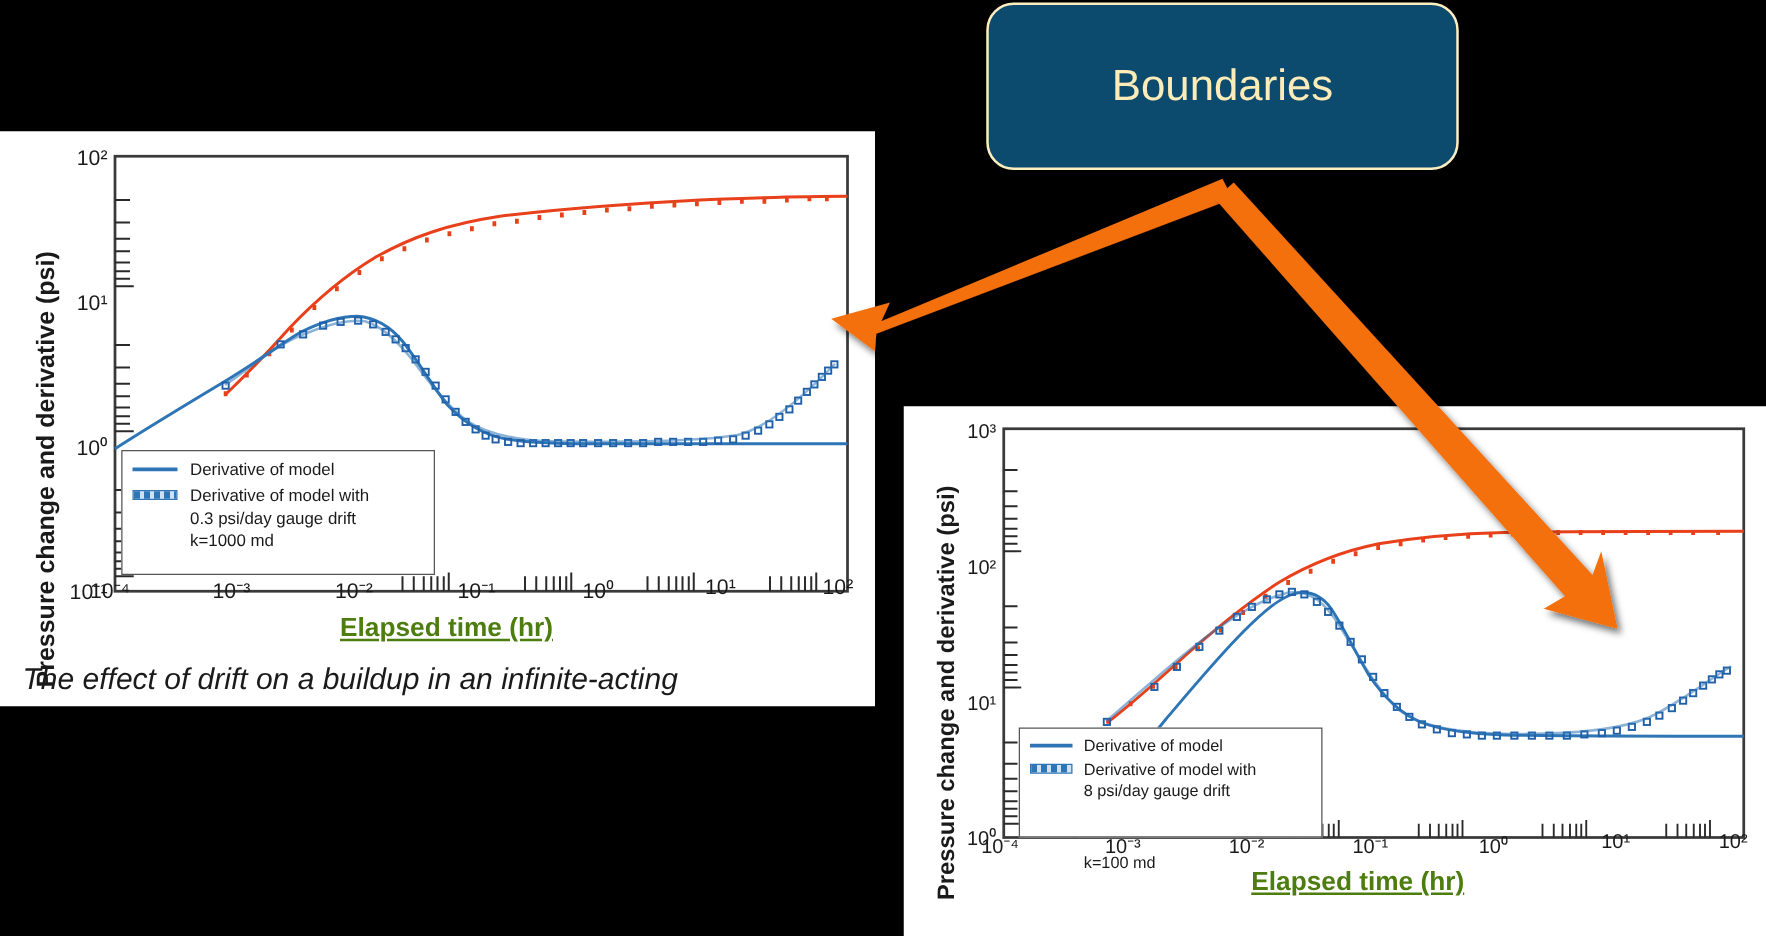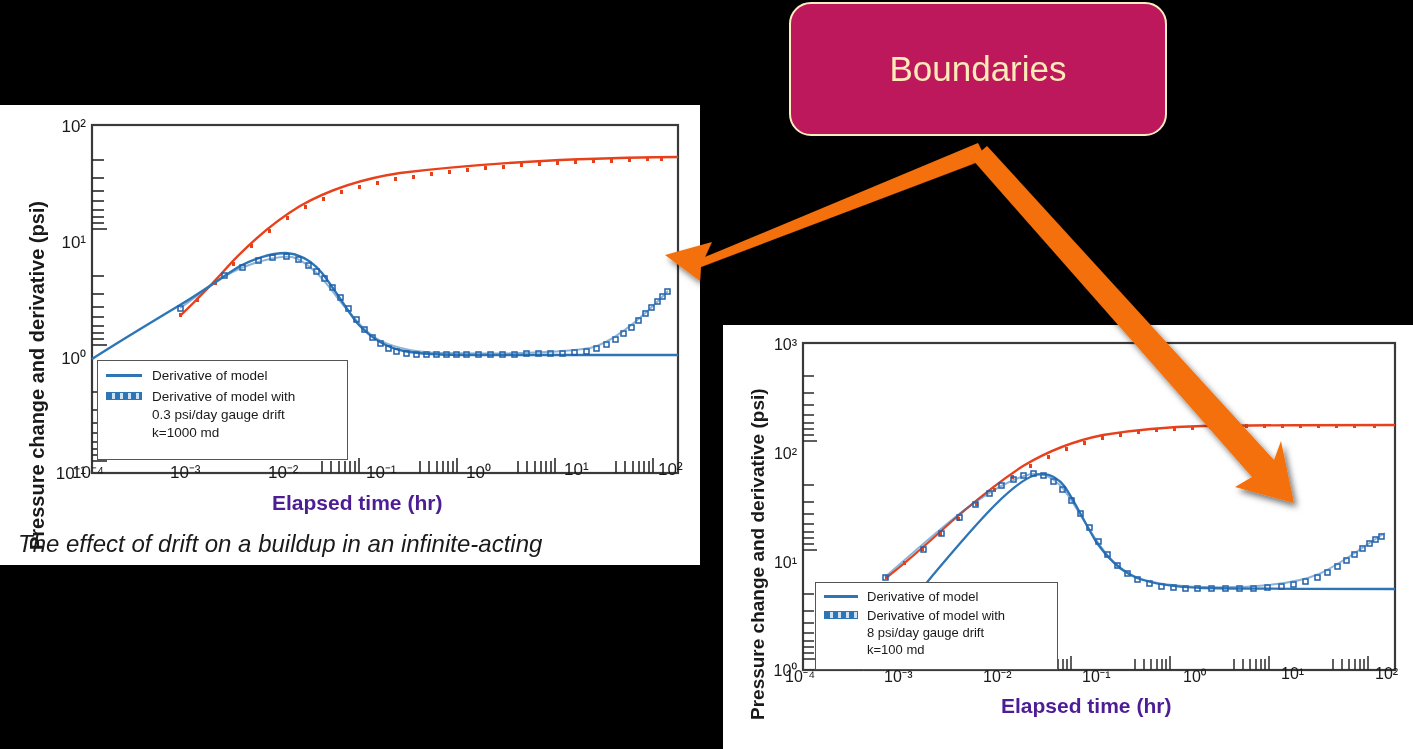--- a/index.html
+++ b/index.html
@@ -19,38 +19,39 @@
   .ylabel{
     position:absolute;
     transform-origin:0 0;
     transform:rotate(-90deg);
     white-space:nowrap;
     color:#1a1a1a;
     font-weight:600;
   }
   .xlabel{
     position:absolute;
-    color:#4c1d95;
+    color:#4d7c0f;
     font-weight:600;
     white-space:nowrap;
+    text-decoration:underline;
   }
   .caption{
     position:absolute;
     font-style:italic;
     color:#1a1a1a;
     white-space:nowrap;
   }
   svg{display:block;}
 
   
   #callout{
     position:absolute;
     left:789px;top:2px;
     width:378px;height:134px;
-    background:#be185d;
+    background:#0c4a6e;
     border:2px solid #FDEEC0;
     border-radius:22px;
     box-sizing:border-box;
     display:flex;flex-direction:column;
     align-items:center;justify-content:center;
     color:#FDEBB8;
     font-size:35px;
     line-height:1.28;
     text-align:right;
     z-index:6;
@@ -445,21 +446,21 @@
       <span style="display:inline-block;width:34px;height:3px;background:#2E75B6;margin-right:9px;flex:none;"></span>
       <span style="font-size:13px;color:#1a1a1a;">Derivative of model</span>
     </div>
     <div style="display:flex;align-items:flex-start;">
       <span style="display:inline-block;width:34px;height:8px;margin-right:9px;margin-top:3px;flex:none;
                    background:repeating-linear-gradient(to right,#2E75B6 0 5px,#cfe2f5 5px 8px);
                    border:1px solid #2E75B6;box-sizing:border-box;"></span>
       <span style="font-size:13px;color:#1a1a1a;line-height:1.3;">
         <span style="display:block;">Derivative of model with</span>
         <span style="display:block;">8 psi/day gauge drift</span>
-        <span style="display:block;">k=100 md</span>
+        <span style="display:block;margin-top:40px;">k=100 md</span>
       </span>
     </div>
   </div>
 </div>
 
 <div id="callout">
   <div>Boundaries</div>
 </div>
 
 <svg id="arrow-layer">

